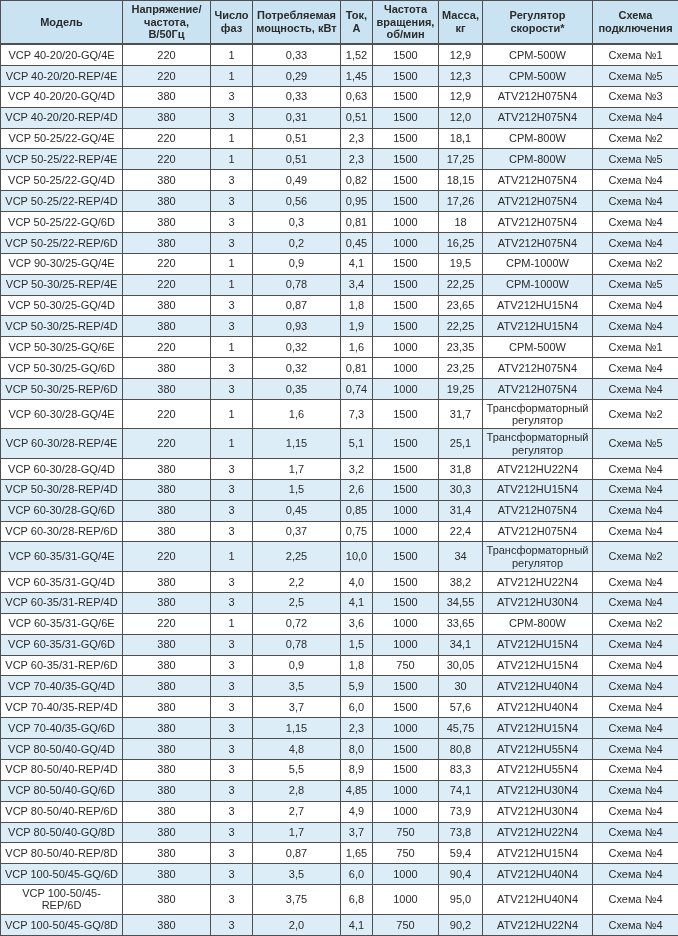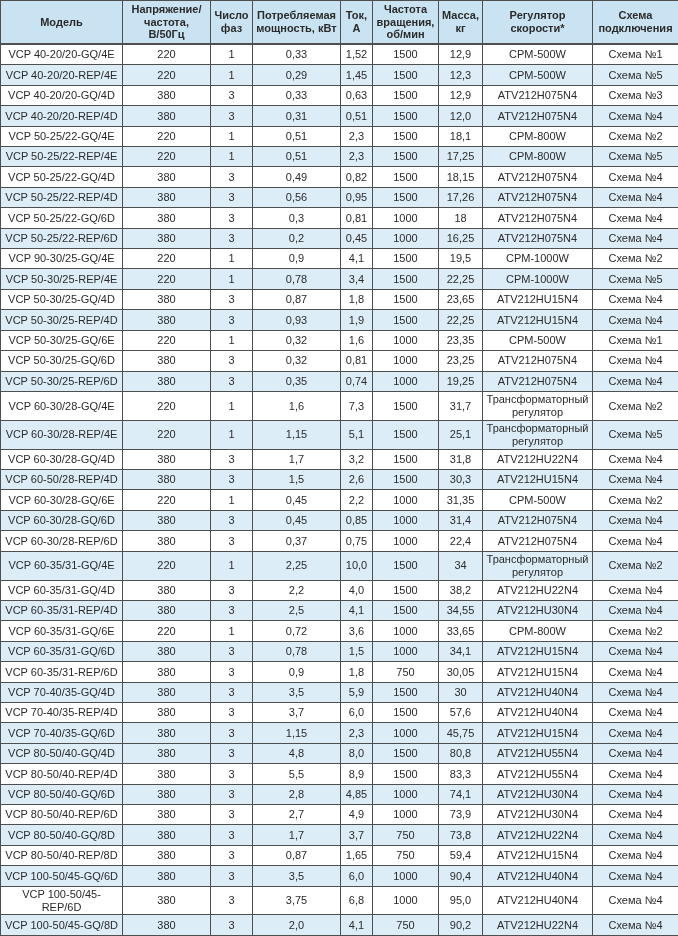--- a/index.html
+++ b/index.html
@@ -295,40 +295,29 @@
         <td>380</td>
         <td>3</td>
         <td>1,7</td>
         <td>3,2</td>
         <td>1500</td>
         <td>31,8</td>
         <td>ATV212HU22N4</td>
         <td>Схема №4</td>
       </tr>
       <tr class="shaded">
-        <td>VCP 60-50/28-REP/4D</td>
+        <td>VCP 50-30/28-REP/4D</td>
         <td>380</td>
         <td>3</td>
         <td>1,5</td>
         <td>2,6</td>
         <td>1500</td>
         <td>30,3</td>
         <td>ATV212HU15N4</td>
         <td>Схема №4</td>
-      </tr>
-      <tr>
-        <td>VCP 60-30/28-GQ/6E</td>
-        <td>220</td>
-        <td>1</td>
-        <td>0,45</td>
-        <td>2,2</td>
-        <td>1000</td>
-        <td>31,35</td>
-        <td>CPM-500W</td>
-        <td>Схема №2</td>
       </tr>
       <tr class="shaded">
         <td>VCP 60-30/28-GQ/6D</td>
         <td>380</td>
         <td>3</td>
         <td>0,45</td>
         <td>0,85</td>
         <td>1000</td>
         <td>31,4</td>
         <td>ATV212H075N4</td>

